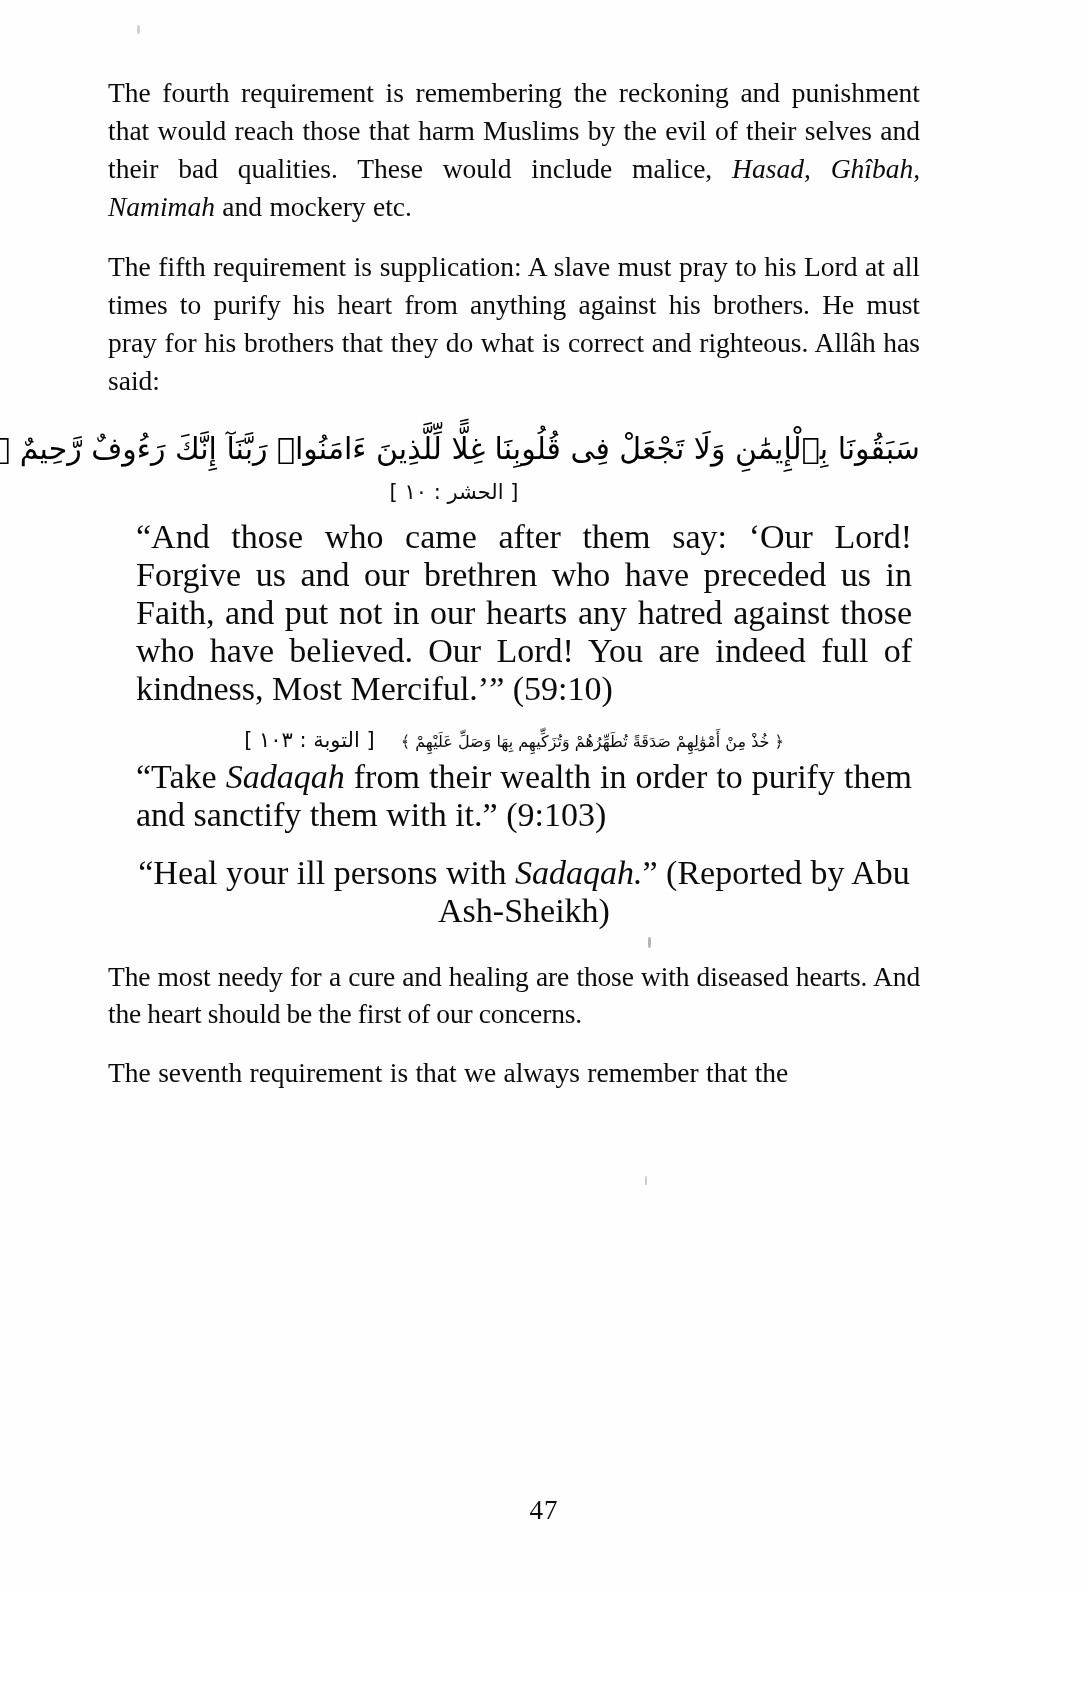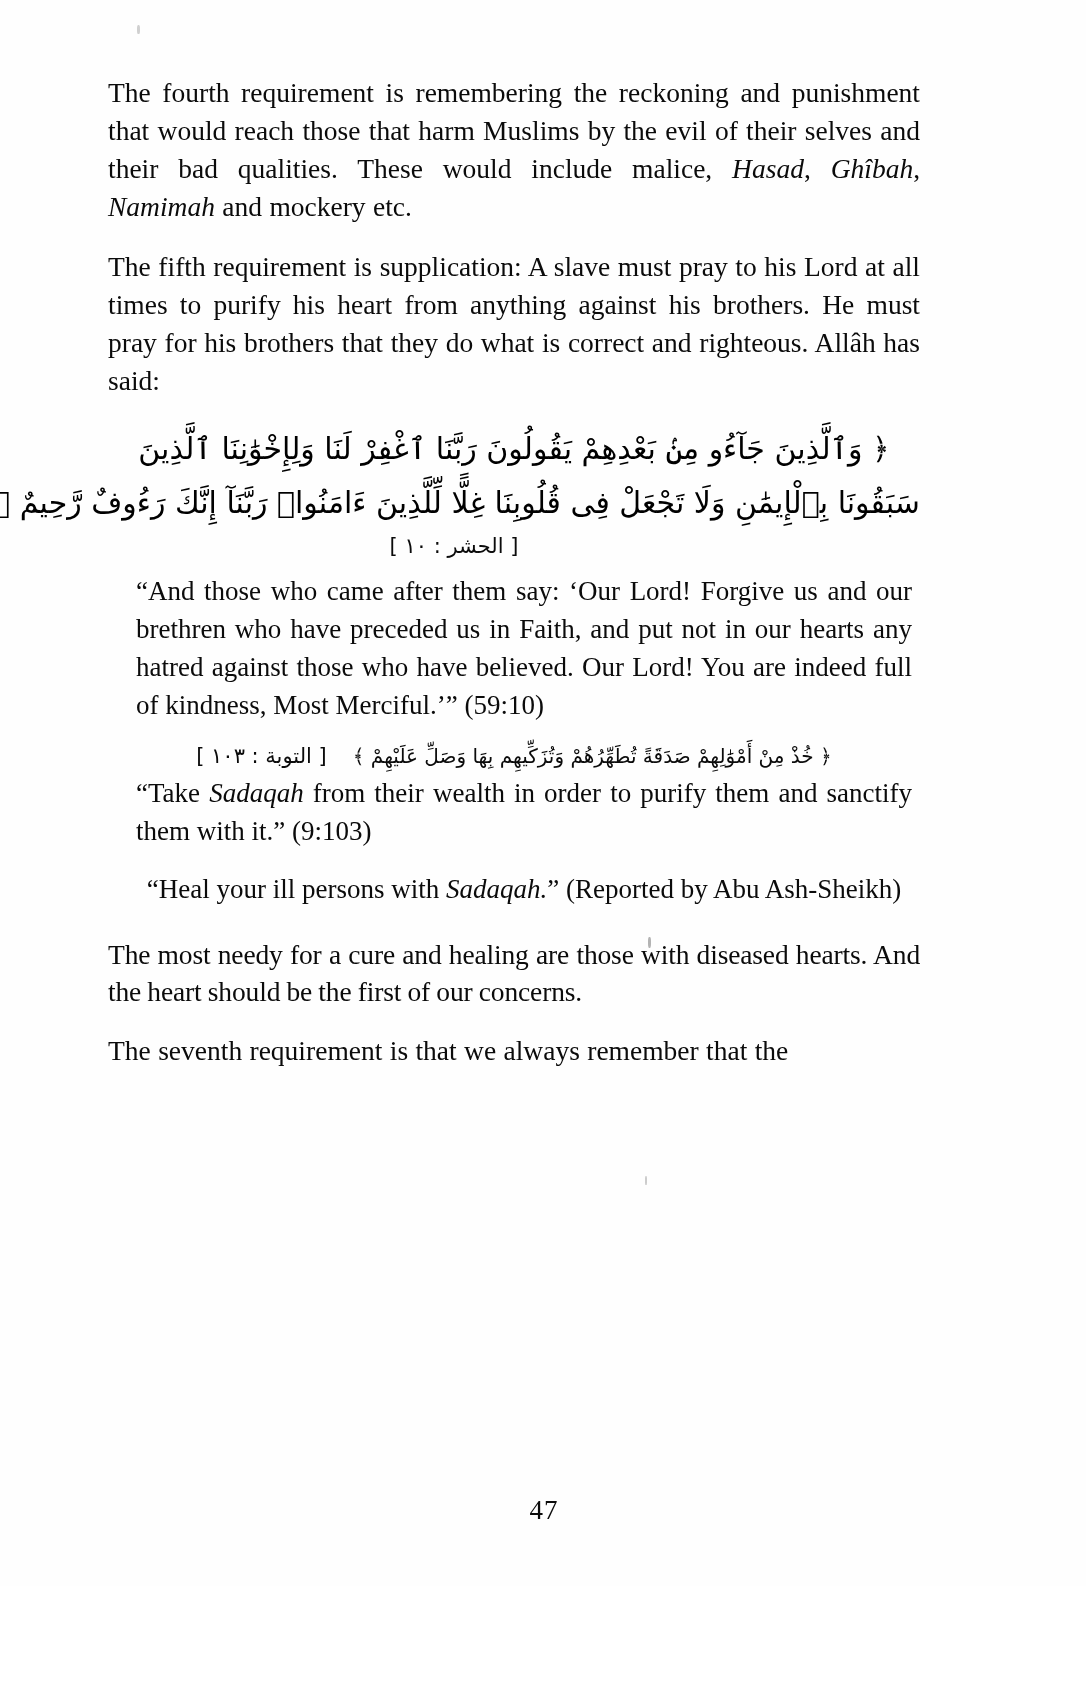--- a/index.html
+++ b/index.html
@@ -44,21 +44,21 @@
   }
   .ital {
     font-style: italic;
   }
 
   
   p.quote {
     margin: 0 0 20px 0;
     padding-left: 28px;
     padding-right: 8px;
-    font-size: 27px;
+    font-size: 34px;
     line-height: 38px;
     text-align: justify;
     text-justify: inter-word;
   }
   p.quote.no-just {
     text-align: center;
   }
 
   
   .arabic-block {
@@ -78,21 +78,21 @@
   .arabic-inline-row {
     display: flex;
     direction: rtl;
     align-items: baseline;
     justify-content: center;
     gap: 26px;
     margin: 12px 0 6px 0;
   }
   .arabic-inline-row .arabic-line {
     font-family: "DejaVu Sans", sans-serif;
-    font-size: 20px;
+    font-size: 16px;
   }
   .ref {
     direction: rtl;
     font-family: "DejaVu Sans", sans-serif;
     font-size: 21px;
     color: #0b0b0b;
     white-space: nowrap;
   }
   .ref-row {
     text-align: center;
@@ -140,21 +140,20 @@
 
   <span class="speck s3"></span>
 
   <div class="content">
 
     <p class="para"><span>The fourth requirement is remembering the reckoning and punishment that would reach those that harm Muslims by the evil of their selves and their bad qualities. These would include malice, </span><span class="ital">Hasad</span><span>, </span><span class="ital">Ghîbah</span><span>, </span><span class="ital">Namimah</span><span> and mockery etc.</span></p>
 
     <p class="para">The fifth requirement is supplication: A slave must pray to his Lord at all times to purify his heart from anything against his brothers. He must pray for his brothers that they do what is correct and righteous. Allâh has said:</p>
 
     <div class="arabic-block">
-      <span class="arabic-line">﴿ وَٱلَّذِينَ جَآءُو مِنۢ بَعْدِهِمْ يَقُولُونَ رَبَّنَا ٱغْفِرْ لَنَا وَلِإِخْوَٰنِنَا ٱلَّذِينَ</span>
       <span class="arabic-line">سَبَقُونَا بِٱلْإِيمَٰنِ وَلَا تَجْعَلْ فِى قُلُوبِنَا غِلًّا لِّلَّذِينَ ءَامَنُوا۟ رَبَّنَآ إِنَّكَ رَءُوفٌ رَّحِيمٌ ﴾</span>
     </div>
     <div class="ref-row">
       <span class="ref">[ الحشر : ١٠ ]</span>
     </div>
 
     <p class="quote">“And those who came after them say: ‘Our Lord! Forgive us and our brethren who have preceded us in Faith, and put not in our hearts any hatred against those who have believed. Our Lord! You are indeed full of kindness, Most Merciful.’” (59:10)</p>
 
 
     <div class="arabic-inline-row">

